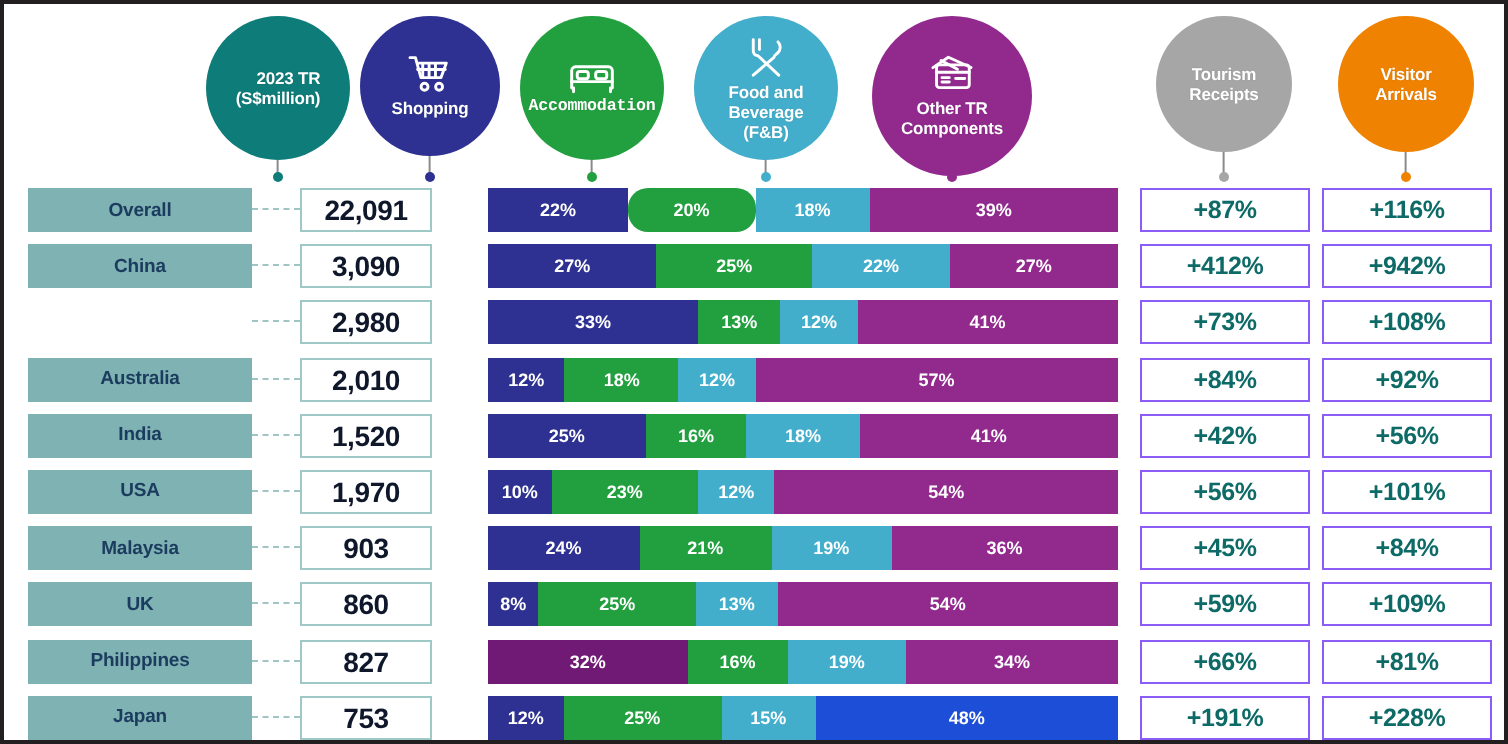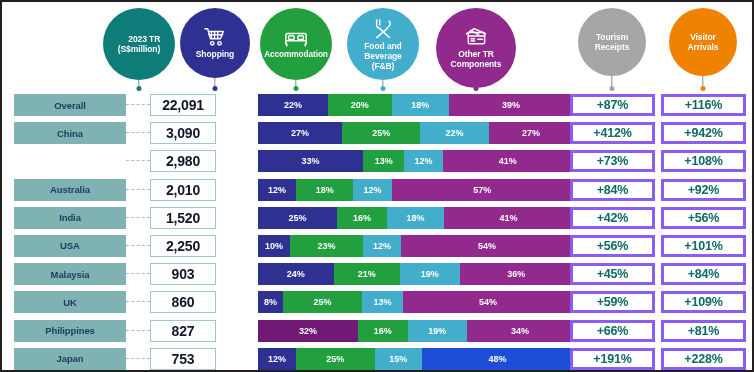--- a/index.html
+++ b/index.html
@@ -52,21 +52,21 @@
     padding: 2px 3px;
   }
   .bubble-label {
     font-size: 8.5px;
     font-weight: bold;
     line-height: 10px;
     letter-spacing: -0.1px;
     white-space: pre-line;
     text-shadow: 0 0 1px rgba(0,0,0,0.12);
   }
-  .bubble-label.wide { font-size: 8.3px; }
+  .bubble-label.wide { font-size: 8.3px; font-family: Liberation Mono, monospace; }
   .bubble-icon {
     display: block;
     margin-bottom: 2px;
     line-height: 0;
   }
   .stem {
     position: absolute;
     left: 50%;
     transform: translateX(-50%);
     width: 1.4px;
@@ -127,21 +127,21 @@
     width: 66px;
     background: #ffffff;
     border: 1px solid #9ec9c7;
     color: #0f172a;
     font-size: 14px;
     font-weight: bold;
     letter-spacing: -0.2px;
   }
 
   .bar-cell {
-    left: 236px;
+    left: 222px;
     width: 335px;
     top: 2px;
     height: 22px;
     display: flex;
     overflow: hidden;
     padding-left: 20px;
   }
   .seg {
     height: 100%;
     display: flex;
@@ -149,21 +149,21 @@
     justify-content: center;
     color: #ffffff;
     font-size: 9px;
     font-weight: bold;
     overflow: hidden;
     white-space: nowrap;
   }
 
   .pct-cell {
     background: #ffffff;
-    border: 3px solid #8b5cf6;
+    border: 1px solid #8b5cf6;
     color: #0d6a66;
     font-size: 12.5px;
     font-weight: bold;
     letter-spacing: -0.2px;
   }
   .receipts-cell { left: 568px; width: 85px; }
   .arrivals-cell { left: 659px; width: 85px; }
 </style>
 </head>
 <body>
@@ -253,21 +253,21 @@
       </div>
     </div>
 
   <div id="table">
       <div class="row">
         <div class="cell country-cell">Overall</div>
         <div class="connector"></div>
         <div class="cell value-cell">22,091</div>
         <div class="cell bar-cell">
           <div class="seg" style="width: 22.2222%; background: rgb(46, 49, 145);">22%</div>
-          <div class="seg" style="width: 20.202%; background: rgb(34, 160, 63);">20%</div>
+          <div class="seg" style="width: 20.202%; background: rgb(34, 160, 63); border-radius: 10px;">20%</div>
           <div class="seg" style="width: 18.1818%; background: rgb(67, 174, 203);">18%</div>
           <div class="seg" style="width: 39.3939%; background: rgb(146, 42, 142);">39%</div>
         </div>
         <div class="cell pct-cell receipts-cell">+87%</div>
         <div class="cell pct-cell arrivals-cell">+116%</div>
       </div>
       <div class="row">
         <div class="cell country-cell">China</div>
         <div class="connector"></div>
         <div class="cell value-cell">3,090</div>
@@ -314,21 +314,21 @@
           <div class="seg" style="width: 16%; background: rgb(34, 160, 63);">16%</div>
           <div class="seg" style="width: 18%; background: rgb(67, 174, 203);">18%</div>
           <div class="seg" style="width: 41%; background: rgb(146, 42, 142);">41%</div>
         </div>
         <div class="cell pct-cell receipts-cell">+42%</div>
         <div class="cell pct-cell arrivals-cell">+56%</div>
       </div>
       <div class="row">
         <div class="cell country-cell">USA</div>
         <div class="connector"></div>
-        <div class="cell value-cell">2,250</div>
+        <div class="cell value-cell">1,970</div>
         <div class="cell bar-cell">
           <div class="seg" style="width: 10.101%; background: rgb(46, 49, 145);">10%</div>
           <div class="seg" style="width: 23.2323%; background: rgb(34, 160, 63);">23%</div>
           <div class="seg" style="width: 12.1212%; background: rgb(67, 174, 203);">12%</div>
           <div class="seg" style="width: 54.5455%; background: rgb(146, 42, 142);">54%</div>
         </div>
         <div class="cell pct-cell receipts-cell">+56%</div>
         <div class="cell pct-cell arrivals-cell">+101%</div>
       </div>
       <div class="row">

